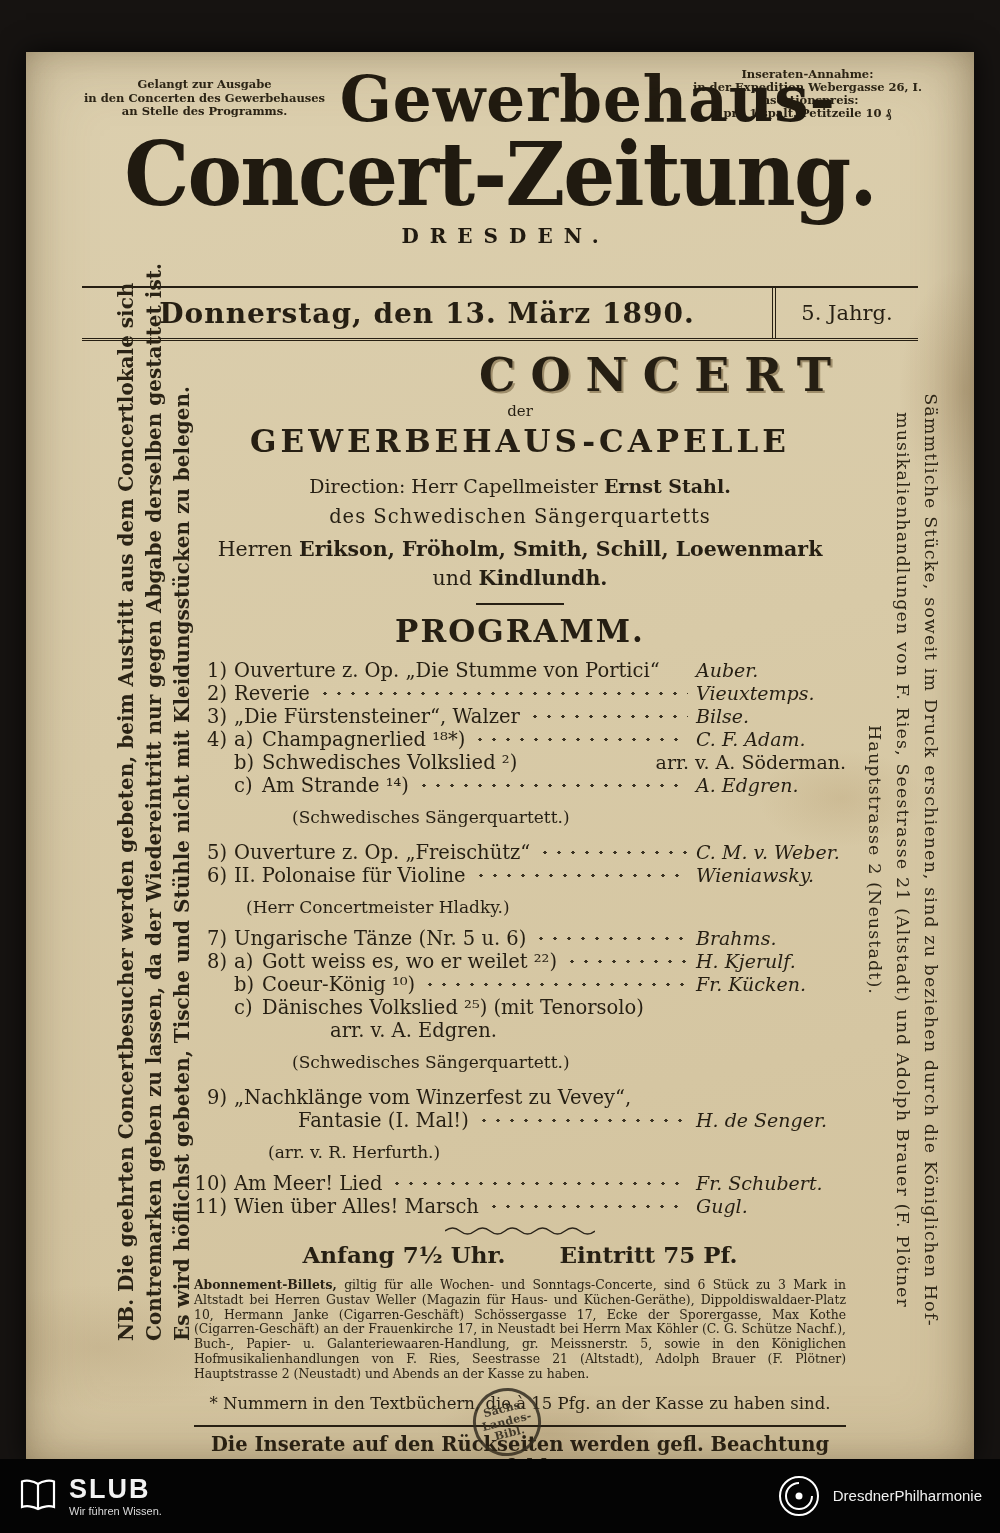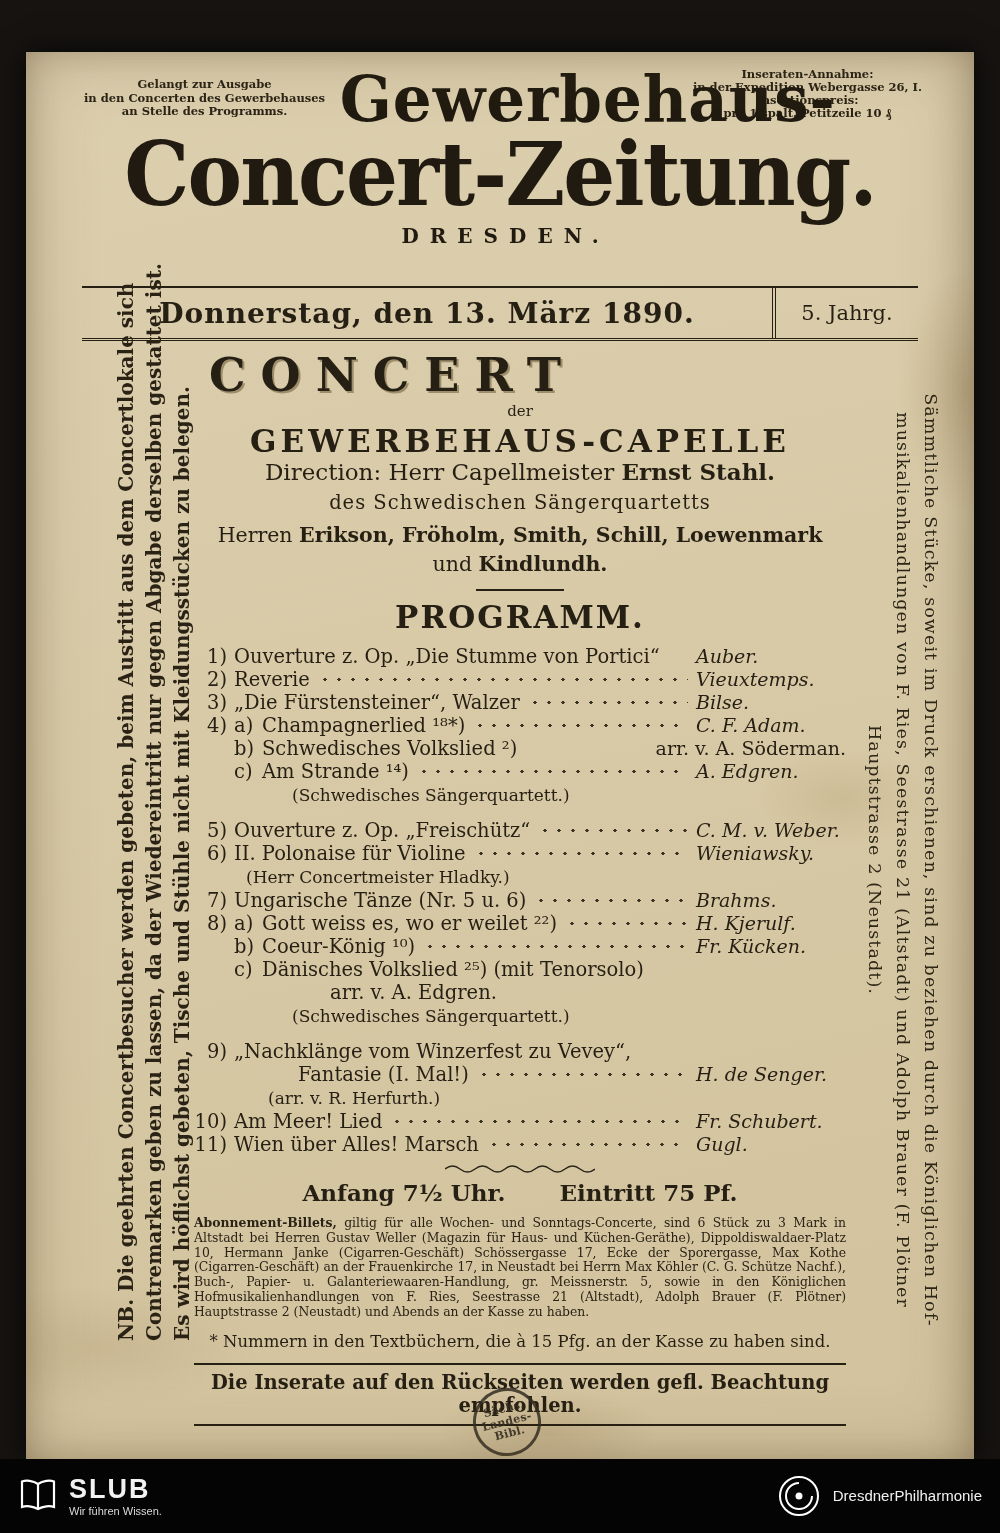--- a/index.html
+++ b/index.html
@@ -38,45 +38,45 @@
   .bar{
     position:absolute;left:56px;right:56px;top:234px;height:50px;
     border-top:2px solid #261f13;border-bottom:3px double #261f13;
     display:flex;align-items:stretch;
   }
   .bar-left{width:182px;display:flex;align-items:center;justify-content:center;font-size:33px;font-weight:bold;border-right:4px double #261f13;}
   .bar-center{flex:1;display:flex;align-items:center;justify-content:center;font-size:28px;font-weight:bold;letter-spacing:1px;border-right:4px double #261f13;}
   .bar-right{width:142px;display:flex;align-items:center;justify-content:center;font-size:21px;}
   
   .content{position:absolute;left:168px;top:298px;width:652px;}
-  .c-title{text-align:left;font-size:46px;font-weight:bold;letter-spacing:15px;text-indent:15px;line-height:50px;
+  .c-title{text-align:right;font-size:46px;font-weight:bold;letter-spacing:15px;text-indent:15px;line-height:50px;
     text-shadow:2px 2px 0 rgba(138,120,86,.75);}
   .c-der{text-align:center;font-size:15px;line-height:19px;margin-top:2px;}
   .c-ensemble{text-align:center;font-size:31px;font-weight:bold;letter-spacing:4px;line-height:36px;margin-top:2px;}
-  .c-direction{text-align:center;font-size:23px;line-height:26px;margin-top:0;}
+  .c-direction{text-align:center;font-size:19px;line-height:26px;margin-top:14px;}
   .c-mitwirkung{text-align:center;font-size:16px;line-height:20px;margin-top:7px;}
   .c-quartett{text-align:center;font-size:19.5px;letter-spacing:1px;line-height:24px;margin-top:6px;}
   .c-herren{text-align:center;font-size:20.5px;line-height:26px;margin-top:7px;}
   .c-und{text-align:center;font-size:20.5px;line-height:26px;margin-top:3px;}
   .b{font-weight:bold;}
   .rule-small{width:88px;height:2px;background:#261f13;margin:12px auto 8px;}
   .p-heading{text-align:center;font-size:31px;font-weight:bold;letter-spacing:2px;line-height:36px;margin-bottom:10px;}
   
   .prow{display:flex;align-items:baseline;font-size:19.5px;line-height:23px;}
   .prow.gap{margin-top:13px;}
   .prow.cont{padding-left:104px;}
   .pn{flex:0 0 40px;text-align:right;padding-right:7px;box-sizing:border-box;}
   .ps{flex:0 0 28px;}
   .pt{white-space:nowrap;}
   .pl{flex:1 1 auto;margin:0 8px;align-self:center;height:8px;}
   .pl.dots{background:radial-gradient(circle, #3a3222 1.55px, transparent 1.8px) 0 55% / 14px 7px repeat-x;}
   .pc{flex:0 0 auto;min-width:150px;font-style:italic;font-size:19px;}
   .pc.plain{font-style:normal;}
   .pc:empty{min-width:0;}
-  .pnote{font-size:17px;line-height:22px;margin:1px 0;}
+  .pnote{font-size:17px;line-height:22px;margin:9px 0;}
   .pnote.n1{padding-left:98px;}
   .pnote.n2{padding-left:52px;}
   .pnote.n3{padding-left:74px;}
   .pcont{padding-left:136px;font-size:19.5px;line-height:23px;}
   .wavy{display:block;margin:9px auto 2px;}
   .anfang{display:flex;justify-content:center;gap:54px;font-size:23px;font-weight:bold;margin-top:6px;}
   
   .sp{margin-top:10px;font-size:12.4px;line-height:14.8px;text-align:justify;color:#2a2316;}
   .sp-lead{font-weight:bold;}
   .fn{margin-top:12px;text-align:center;font-size:16.5px;}

